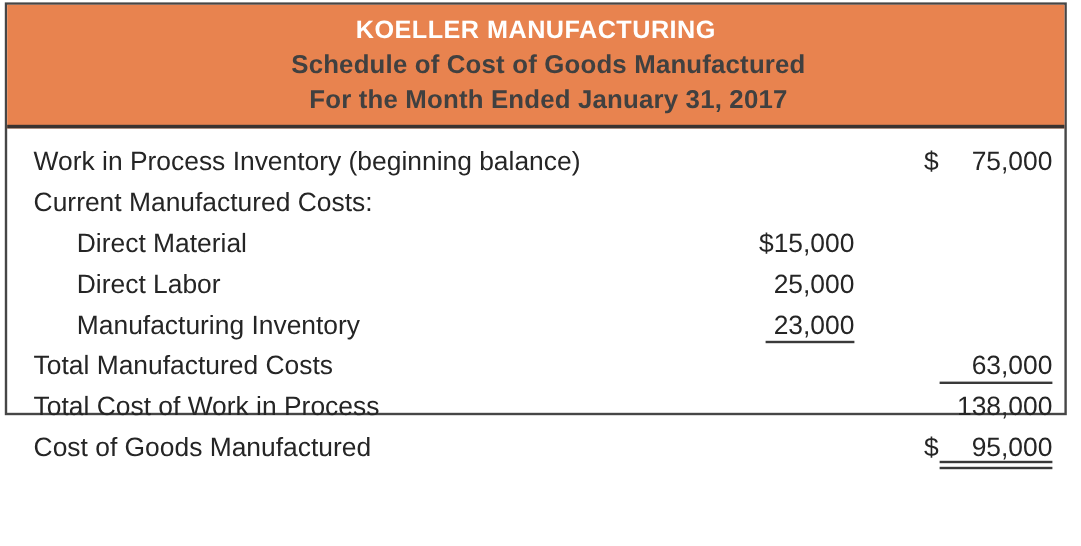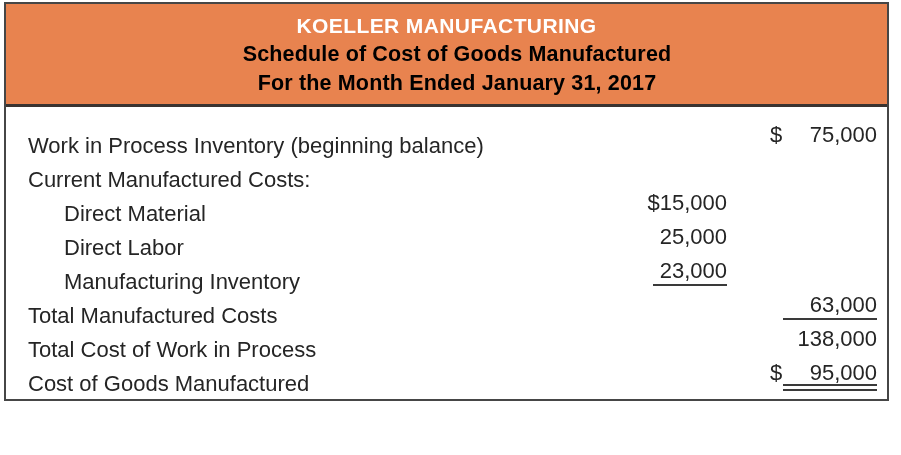--- a/index.html
+++ b/index.html
@@ -13,21 +13,21 @@
     height: 455px;
     font-family: "Liberation Sans", sans-serif;
     overflow: hidden;
   }
 
   #statement {
     position: absolute;
     left: 4px;
     top: 2px;
     width: 885px;
-    height: 399px;
+    height: 344px;
     box-sizing: border-box;
     border: 2px solid #464646;
     background: #ffffff;
   }
 
   
   #header {
     height: 103px;
     box-sizing: border-box;
     background: #e8834f;
@@ -41,56 +41,55 @@
     line-height: 29px;
     letter-spacing: 0.15px;
     white-space: nowrap;
   }
   .hdr-company {
     color: #ffffff;
     font-size: 21px;
     letter-spacing: 0.4px;
   }
   .hdr-sub {
-    color: #000000;
+    color: #404040;
     margin-left: 21px;
   }
 
   
   #body {
     position: relative;
     padding-top: 11px;
   }
   .row {
     position: relative;
     height: 34px;
     line-height: 34px;
     font-size: 22px;
     color: #252525;
     white-space: nowrap;
   }
   .label {
     position: absolute;
     left: 22px;
     top: 0;
-    margin-top: 11px;
   }
   .label.indent {
     left: 58px;
   }
 
   
   .amt {
     position: absolute;
     top: 0;
     text-align: right;
   }
   
   .col1 {
-    left: 569px;
+    left: 554px;
     width: 152px;
   }
   
   .col2 {
     left: 719px;
     width: 152px;
   }
 
   
   .cur {

